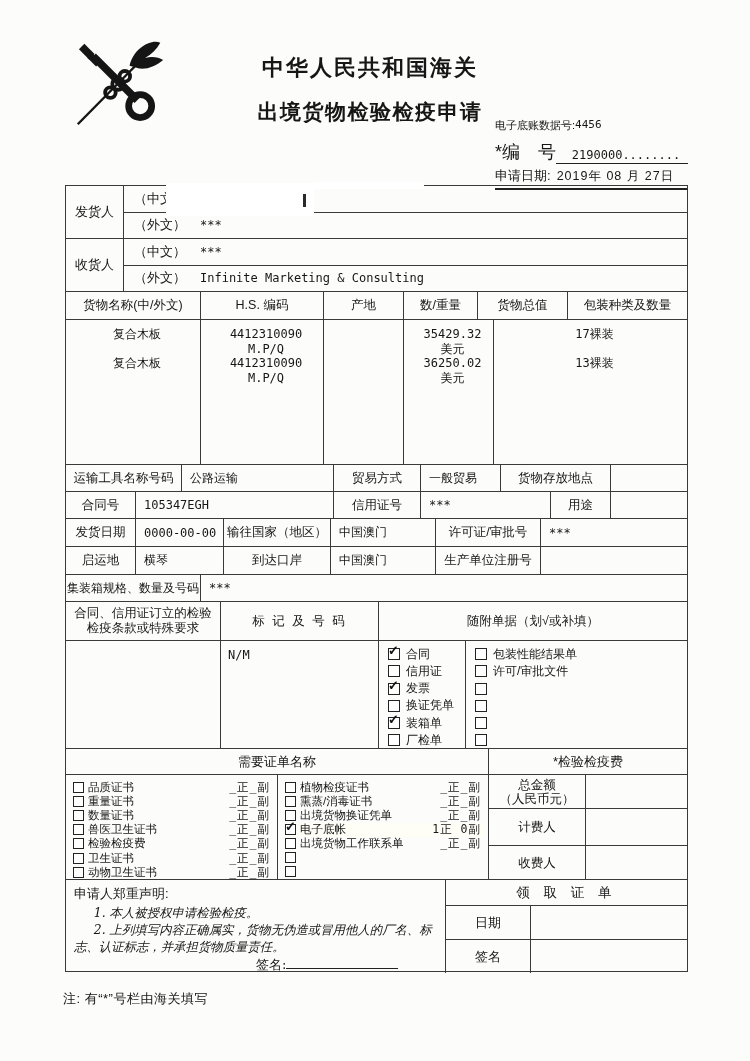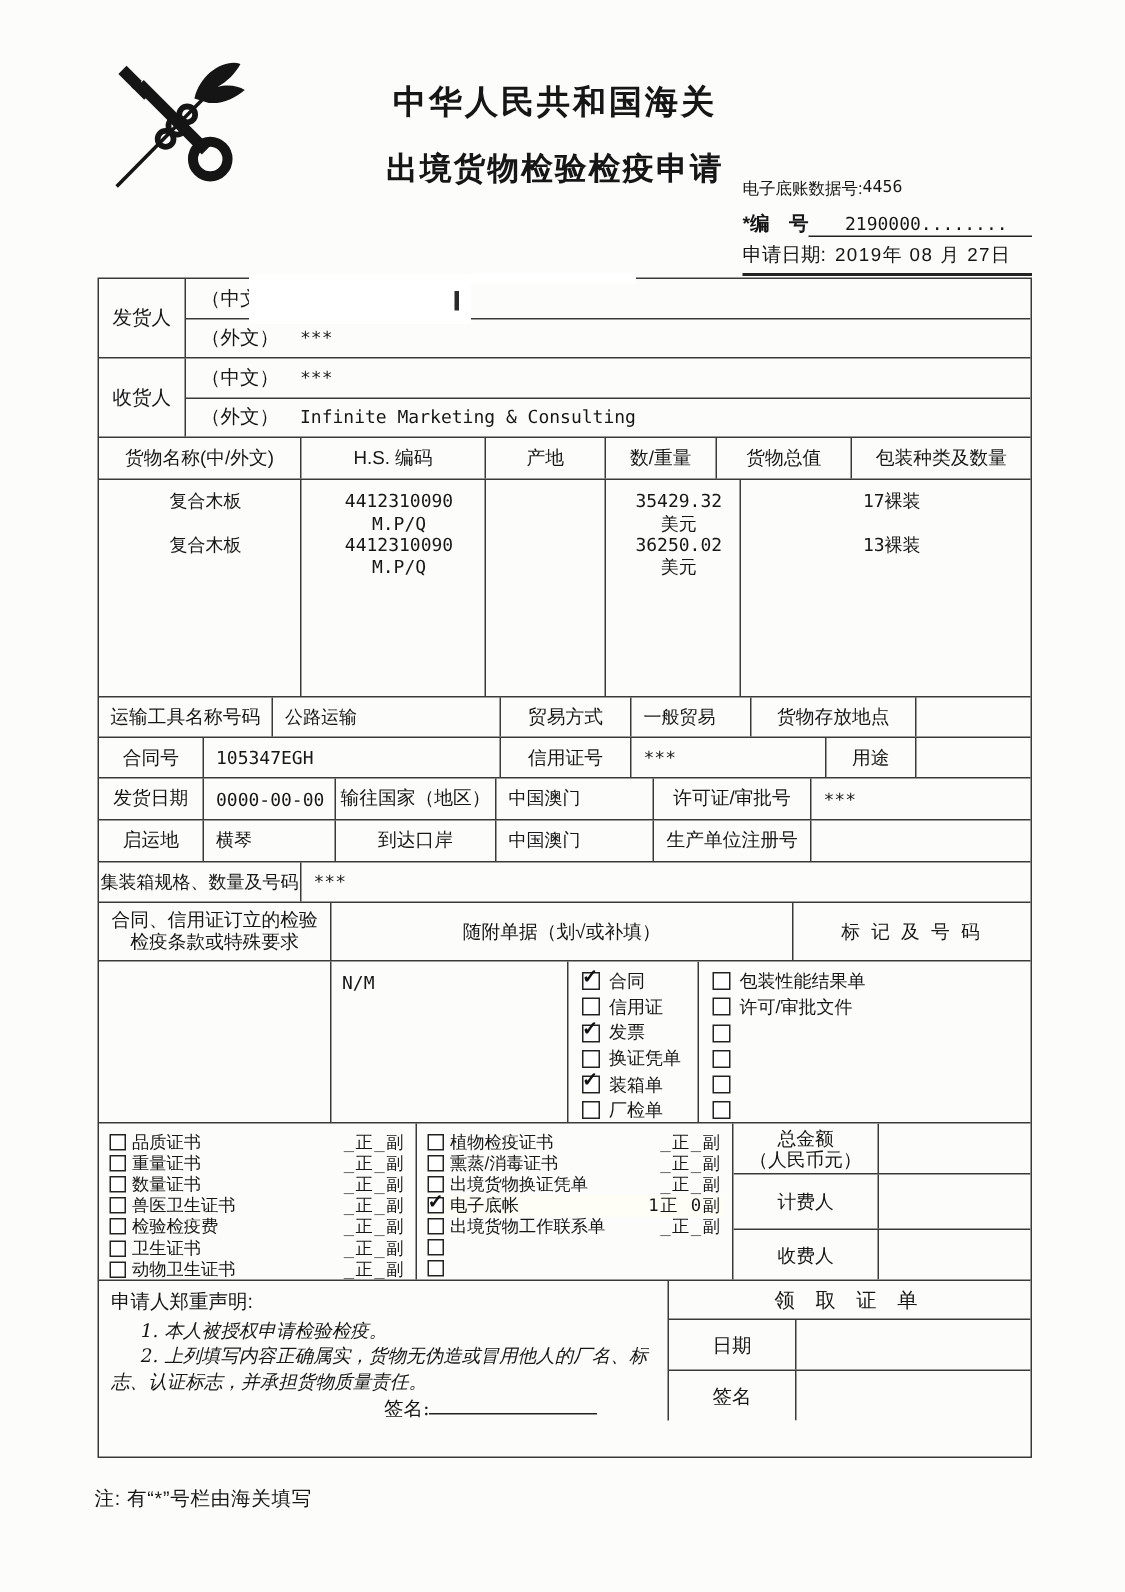--- a/index.html
+++ b/index.html
@@ -14,21 +14,21 @@
 
   
   .logo { position:absolute; left:72px; top:33px; width:96px; height:100px; }
   .titles { position:absolute; left:190px; top:53px; width:360px; text-align:center; }
   .t1 { font-size:22px; font-weight:bold; letter-spacing:2px; }
   .t2 { font-size:21px; font-weight:bold; letter-spacing:1.5px; margin-top:15px; }
   .info { position:absolute; left:495px; top:118px; width:193px; }
   .info-line1 { display:flex; font-size:11px; margin-bottom:7px; }
   .info-line1 .v { font-family:"DejaVu Sans Mono", monospace; font-size:11px; }
   .info-line2 { display:flex; align-items:flex-end; margin-bottom:3px; }
-  .info-line2 .k { font-size:13px; white-space:pre;font-weight:bold; }
+  .info-line2 .k { font-size:18px; white-space:pre; }
   .info-line2 .v { flex:1; font-family:"DejaVu Sans Mono", monospace; font-size:12px;
                    border-bottom:1.5px solid #222; padding:0 0 1px 8px;text-align:center; }
   .info-line3 { display:flex; align-items:center; border-bottom:2px solid #222; padding-bottom:3px; }
   .info-line3 .k { font-size:13px; }
   .info-line3 .v { font-size:12.5px; padding-left:6px; letter-spacing:1px; }
 
   
   .tbl { position:absolute; left:65px; top:185px; width:623px; height:787px;
          border:1.6px solid var(--bc); box-sizing:border-box;
          display:flex; flex-direction:column; font-size:13px; }
@@ -261,22 +261,22 @@
     </div>
 
     <div class="row trow">
       <div class="c lab" style="width:135px; font-size:12px">集装箱规格、数量及号码</div>
       <div class="c val" style="flex:1">***</div>
     </div>
 
     <div class="row marks-head">
       <div class="c lab" style="width:155px; white-space:pre-line">合同、信用证订立的检验
 检疫条款或特殊要求</div>
+      <div class="c lab" style="width:158px; letter-spacing:2px">标 记 及 号 码</div>
       <div class="c lab" style="flex:1">随附单据（划√或补填）</div>
-      <div class="c lab" style="width:158px; letter-spacing:2px">标 记 及 号 码</div>
     </div>
 
     <div class="row marks-body">
       <div class="c" style="width:155px"></div>
       <div class="c nm" style="width:158px">N/M</div>
       <div class="c docwrap" style="flex:1">
         <div class="cbcol" style="width:87px; border-right:1.4px solid var(--bc); box-sizing:border-box">
           <div class="cbitem">
             <span class="cb checked"></span>
             <span>合同</span>
@@ -324,20 +324,24 @@
             <span></span>
           </div>
           <div class="cbitem">
             <span class="cb"></span>
             <span></span>
           </div>
         </div>
       </div>
     </div>
 
+    <div class="row cert-head">
+      <div class="c lab" style="width:423px">需要证单名称</div>
+      <div class="c lab" style="flex:1">*检验检疫费</div>
+    </div>
 
     <div class="row cert-body">
       <div class="c certcol" style="width:212px">
         <div class="certitem">
           <span class="cb"></span>
           <span>品质证书</span>
           <span class="copies">_正_副</span>
         </div>
         <div class="certitem">
           <span class="cb"></span>

